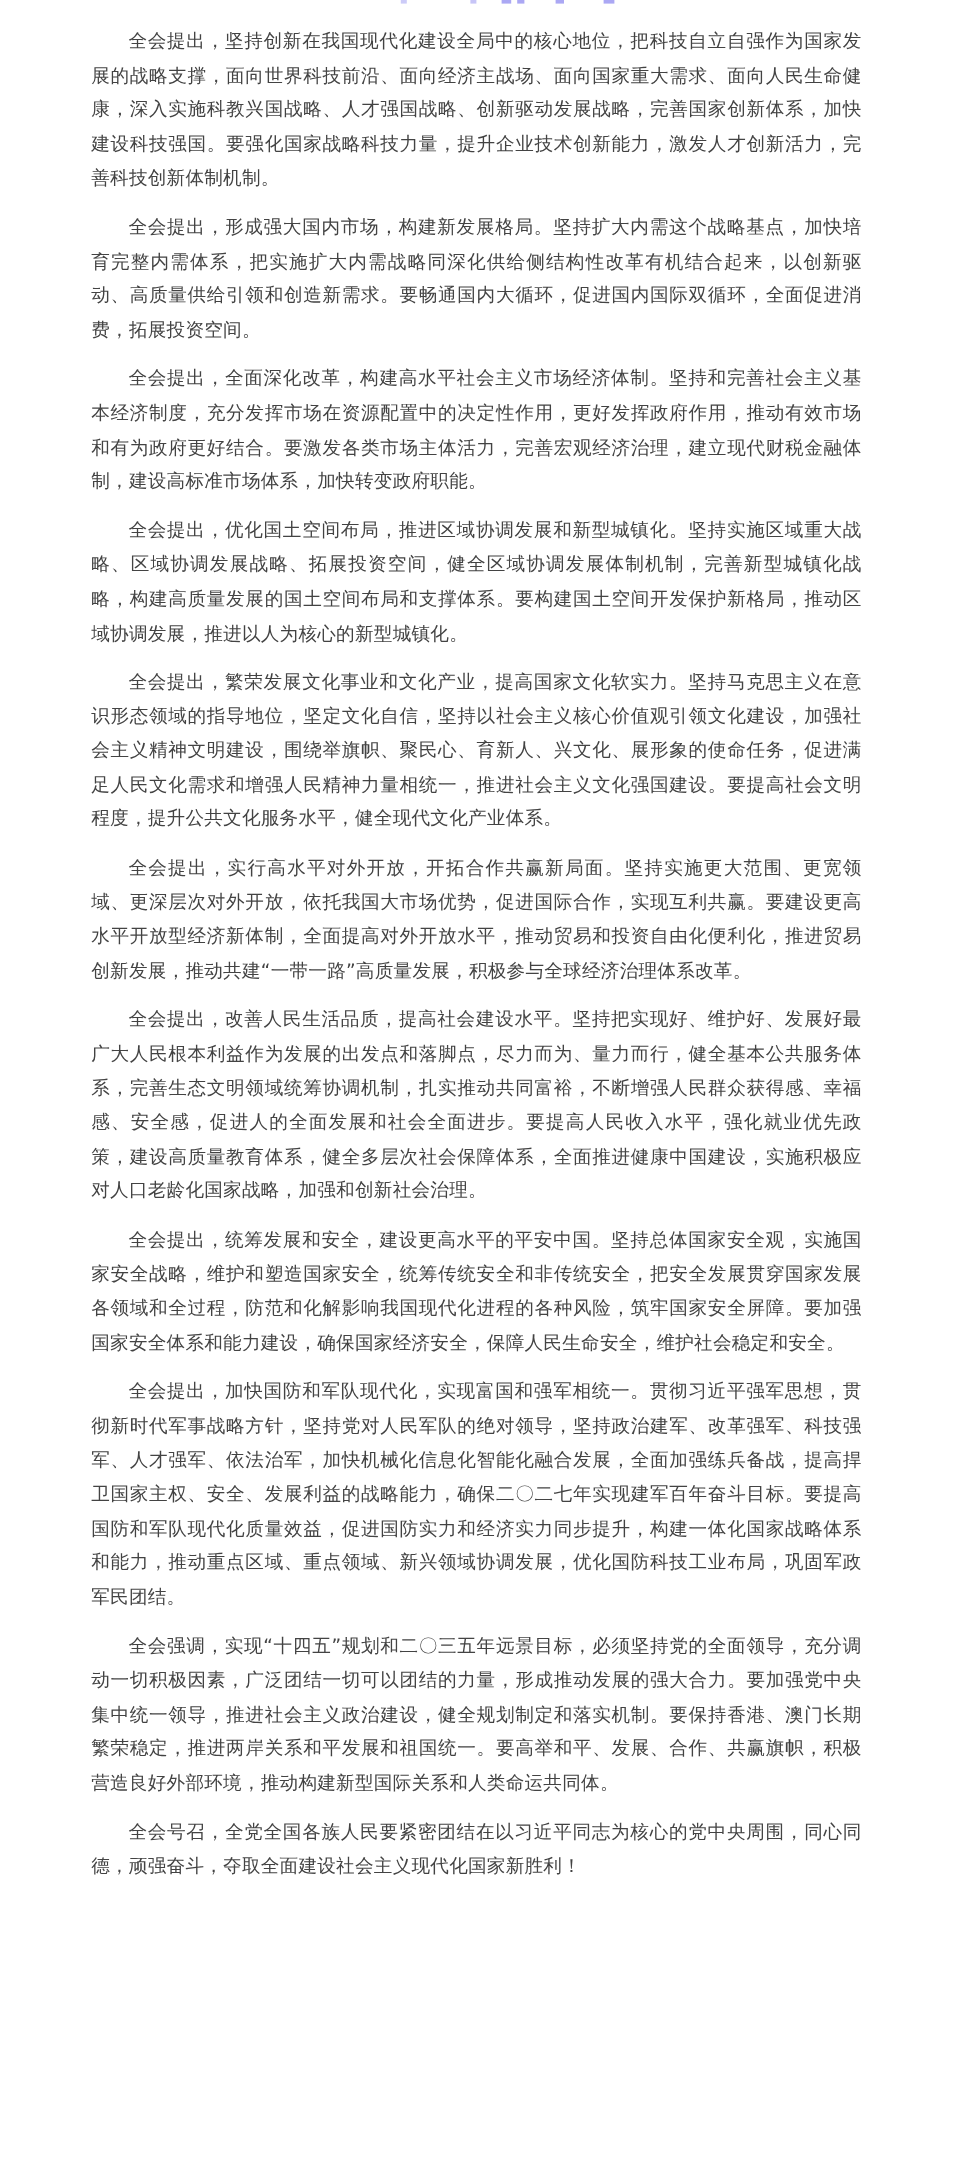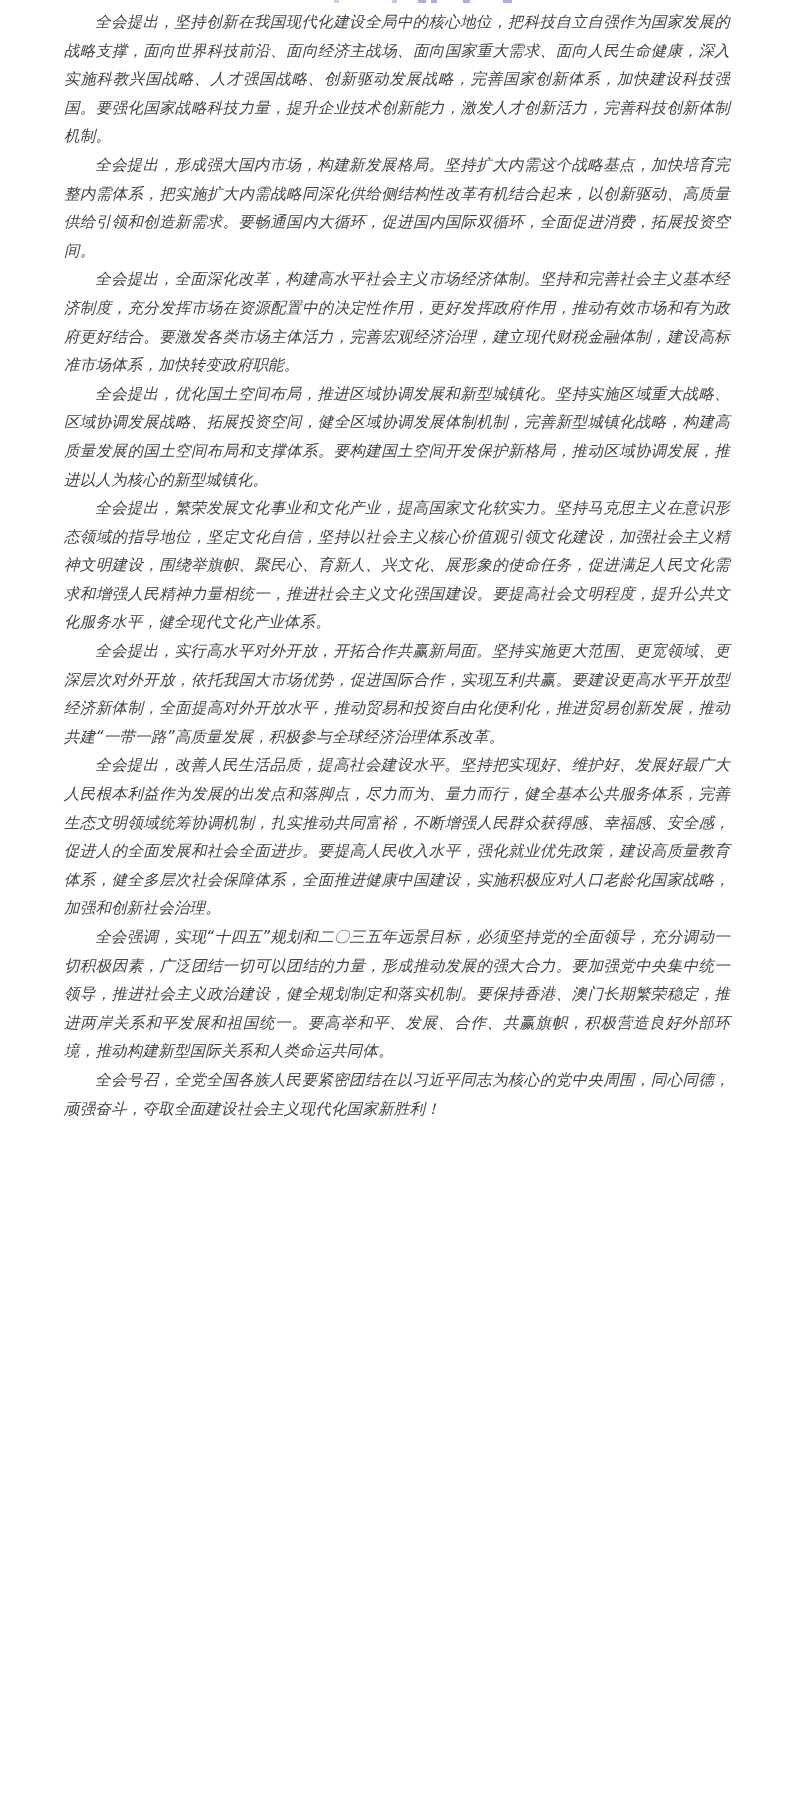--- a/index.html
+++ b/index.html
@@ -36,30 +36,29 @@
   .frag.f4 { left: 431px; width: 6px; }
   .frag.f5 { left: 463px; width: 7px; }
   .frag.f6 { left: 503px; width: 9px; }
 
   .page {
     box-sizing: border-box;
     width: 800px;
     padding: 8px 70px 0 64px;
   }
   .page p.para {
-    margin: 0;
+    margin: 12px;
     padding: 0;
     font-size: 15.5px;
     line-height: 28.6px;
     color: #434343;
     text-align: justify;
     text-indent: 2em;
     word-break: break-all;
     letter-spacing: 0.2px;
-    font-style: italic;
   }
 </style>
 </head>
 <body>
 
 <div class="top-frag">
   <span class="frag f1" style="background: rgb(143, 139, 240);"></span>
   <span class="frag f2" style="background: rgb(143, 139, 240);"></span>
   <span class="frag f3" style="background: rgb(143, 139, 240);"></span>
   <span class="frag f4" style="background: rgb(143, 139, 240);"></span>
@@ -69,16 +68,18 @@
 
 <main class="page">
   <div id="paragraphs">
       <p class="para">全会提出，坚持创新在我国现代化建设全局中的核心地位，把科技自立自强作为国家发展的战略支撑，面向世界科技前沿、面向经济主战场、面向国家重大需求、面向人民生命健康，深入实施科教兴国战略、人才强国战略、创新驱动发展战略，完善国家创新体系，加快建设科技强国。要强化国家战略科技力量，提升企业技术创新能力，激发人才创新活力，完善科技创新体制机制。</p>
       <p class="para">全会提出，形成强大国内市场，构建新发展格局。坚持扩大内需这个战略基点，加快培育完整内需体系，把实施扩大内需战略同深化供给侧结构性改革有机结合起来，以创新驱动、高质量供给引领和创造新需求。要畅通国内大循环，促进国内国际双循环，全面促进消费，拓展投资空间。</p>
       <p class="para">全会提出，全面深化改革，构建高水平社会主义市场经济体制。坚持和完善社会主义基本经济制度，充分发挥市场在资源配置中的决定性作用，更好发挥政府作用，推动有效市场和有为政府更好结合。要激发各类市场主体活力，完善宏观经济治理，建立现代财税金融体制，建设高标准市场体系，加快转变政府职能。</p>
       <p class="para">全会提出，优化国土空间布局，推进区域协调发展和新型城镇化。坚持实施区域重大战略、区域协调发展战略、拓展投资空间，健全区域协调发展体制机制，完善新型城镇化战略，构建高质量发展的国土空间布局和支撑体系。要构建国土空间开发保护新格局，推动区域协调发展，推进以人为核心的新型城镇化。</p>
       <p class="para">全会提出，繁荣发展文化事业和文化产业，提高国家文化软实力。坚持马克思主义在意识形态领域的指导地位，坚定文化自信，坚持以社会主义核心价值观引领文化建设，加强社会主义精神文明建设，围绕举旗帜、聚民心、育新人、兴文化、展形象的使命任务，促进满足人民文化需求和增强人民精神力量相统一，推进社会主义文化强国建设。要提高社会文明程度，提升公共文化服务水平，健全现代文化产业体系。</p>
       <p class="para">全会提出，实行高水平对外开放，开拓合作共赢新局面。坚持实施更大范围、更宽领域、更深层次对外开放，依托我国大市场优势，促进国际合作，实现互利共赢。要建设更高水平开放型经济新体制，全面提高对外开放水平，推动贸易和投资自由化便利化，推进贸易创新发展，推动共建“一带一路”高质量发展，积极参与全球经济治理体系改革。</p>
       <p class="para">全会提出，改善人民生活品质，提高社会建设水平。坚持把实现好、维护好、发展好最广大人民根本利益作为发展的出发点和落脚点，尽力而为、量力而行，健全基本公共服务体系，完善生态文明领域统筹协调机制，扎实推动共同富裕，不断增强人民群众获得感、幸福感、安全感，促进人的全面发展和社会全面进步。要提高人民收入水平，强化就业优先政策，建设高质量教育体系，健全多层次社会保障体系，全面推进健康中国建设，实施积极应对人口老龄化国家战略，加强和创新社会治理。</p>
+      <p class="para">全会提出，统筹发展和安全，建设更高水平的平安中国。坚持总体国家安全观，实施国家安全战略，维护和塑造国家安全，统筹传统安全和非传统安全，把安全发展贯穿国家发展各领域和全过程，防范和化解影响我国现代化进程的各种风险，筑牢国家安全屏障。要加强国家安全体系和能力建设，确保国家经济安全，保障人民生命安全，维护社会稳定和安全。</p>
+      <p class="para">全会提出，加快国防和军队现代化，实现富国和强军相统一。贯彻习近平强军思想，贯彻新时代军事战略方针，坚持党对人民军队的绝对领导，坚持政治建军、改革强军、科技强军、人才强军、依法治军，加快机械化信息化智能化融合发展，全面加强练兵备战，提高捍卫国家主权、安全、发展利益的战略能力，确保二〇二七年实现建军百年奋斗目标。要提高国防和军队现代化质量效益，促进国防实力和经济实力同步提升，构建一体化国家战略体系和能力，推动重点区域、重点领域、新兴领域协调发展，优化国防科技工业布局，巩固军政军民团结。</p>
       <p class="para">全会强调，实现“十四五”规划和二〇三五年远景目标，必须坚持党的全面领导，充分调动一切积极因素，广泛团结一切可以团结的力量，形成推动发展的强大合力。要加强党中央集中统一领导，推进社会主义政治建设，健全规划制定和落实机制。要保持香港、澳门长期繁荣稳定，推进两岸关系和平发展和祖国统一。要高举和平、发展、合作、共赢旗帜，积极营造良好外部环境，推动构建新型国际关系和人类命运共同体。</p>
       <p class="para">全会号召，全党全国各族人民要紧密团结在以习近平同志为核心的党中央周围，同心同德，顽强奋斗，夺取全面建设社会主义现代化国家新胜利！</p>
     </div>
 </main>
 
 </body></html>

